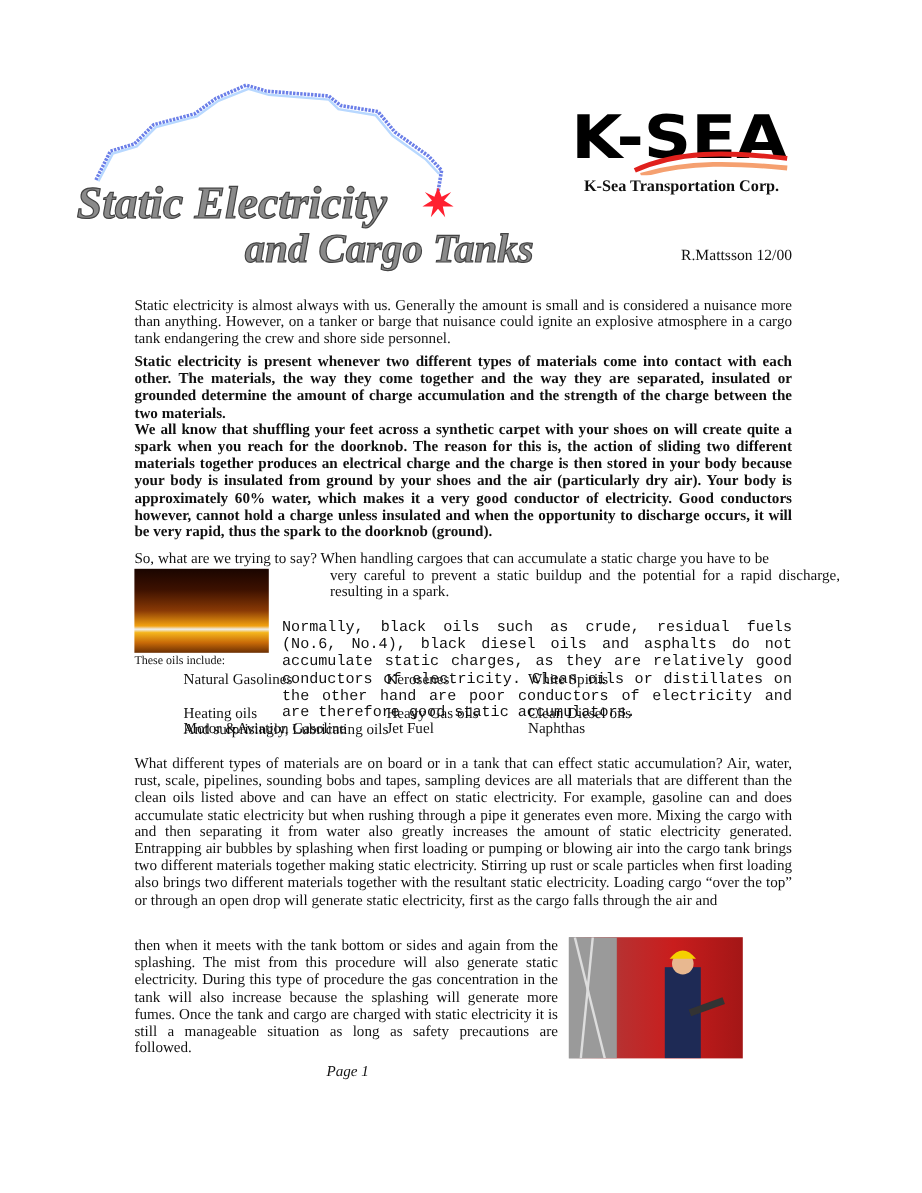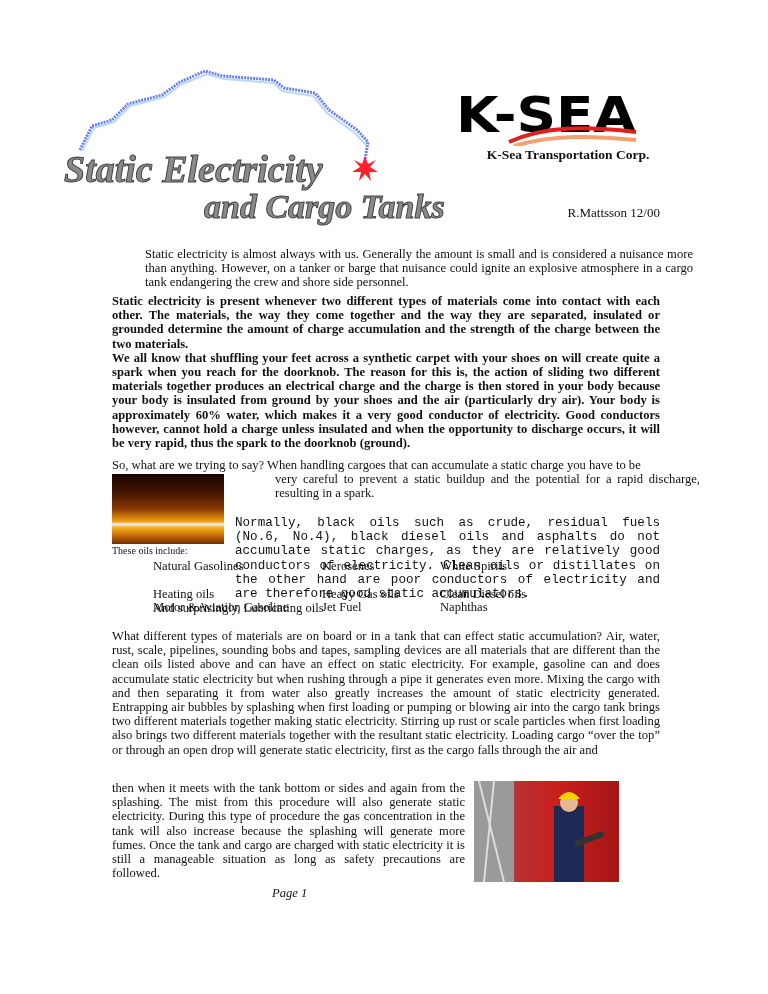--- a/index.html
+++ b/index.html
@@ -1,25 +1,25 @@
 <!DOCTYPE html>
 <html><head>
 <meta charset="utf-8">
 <style>
   html, body { margin: 0; padding: 0; background: #ffffff; }
   body { width: 768px; height: 994px; position: relative; overflow: hidden;
          font-family: "Liberation Serif", "DejaVu Serif", serif; color: #111; }
   .abs { position: absolute; }
   .title-art { left: 62px; top: 60px; width: 420px; height: 170px; }
-  .ksea { left: 454px; top: 86px; width: 186px; height: 60px; }
+  .ksea { left: 474px; top: 86px; width: 186px; height: 60px; }
   .ksea-sub { left: 478px; top: 147px; width: 180px; font-weight: bold; font-size: 13.5px; text-align: center; }
   .author { left: 520px; top: 205px; font-size: 13px; width: 140px; text-align: right; }
   .para { left: 112px; width: 548px; font-size: 12.6px; line-height: 14.2px; text-align: justify; }
   .para p { margin: 0; }
-  .p1 { top: 247px; margin-left: 33px; }
+  .p1 { top: 247px; }
   .p2 { top: 294px; font-weight: bold; }
   .p3 { top: 458px; }
   .indent-text { left: 235px; width: 425px; font-size: 12.6px; line-height: 14.2px; text-align: justify; }
   .it1 { top: 472px; margin-left: 40px; }
   .it2 { top: 516px; font-family: Liberation Mono, monospace; }
   .fire { left: 112px; top: 474px; width: 112px; height: 70px;
           background: linear-gradient(180deg, #1a0500 0%, #3d1100 25%, #8a3a05 50%, #f2a10f 68%, #eeeeee 72%, #f5b51c 76%, #c86a08 88%, #6b2f03 100%); }
   .oils-head { left: 112px; top: 545px; font-size: 10px; }
   .oil { font-size: 12.6px; line-height: 14.2px; }
   .c1 { left: 153px; } .c2 { left: 322px; } .c3 { left: 440px; }

